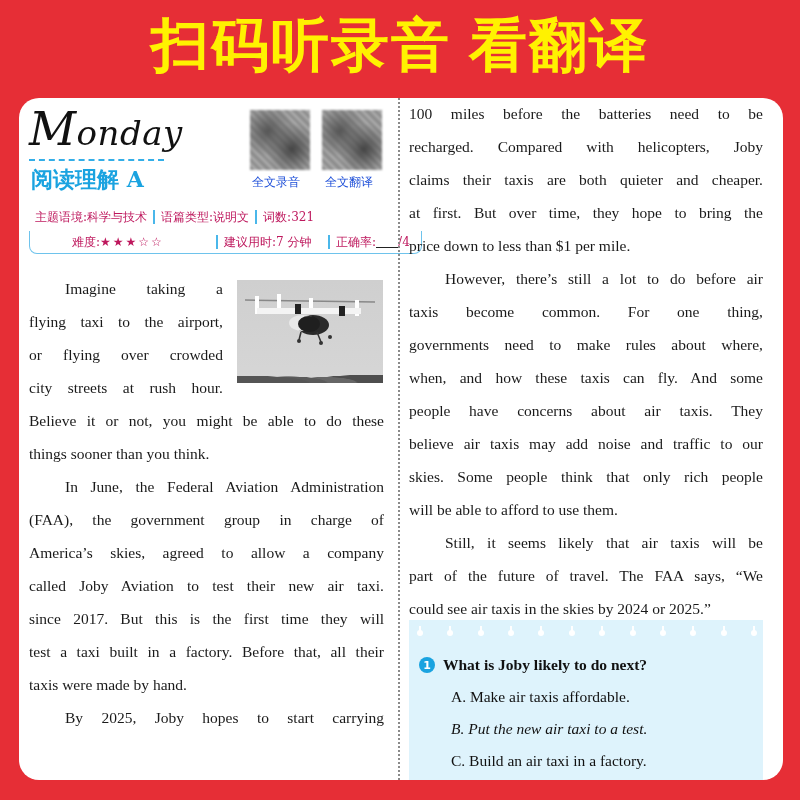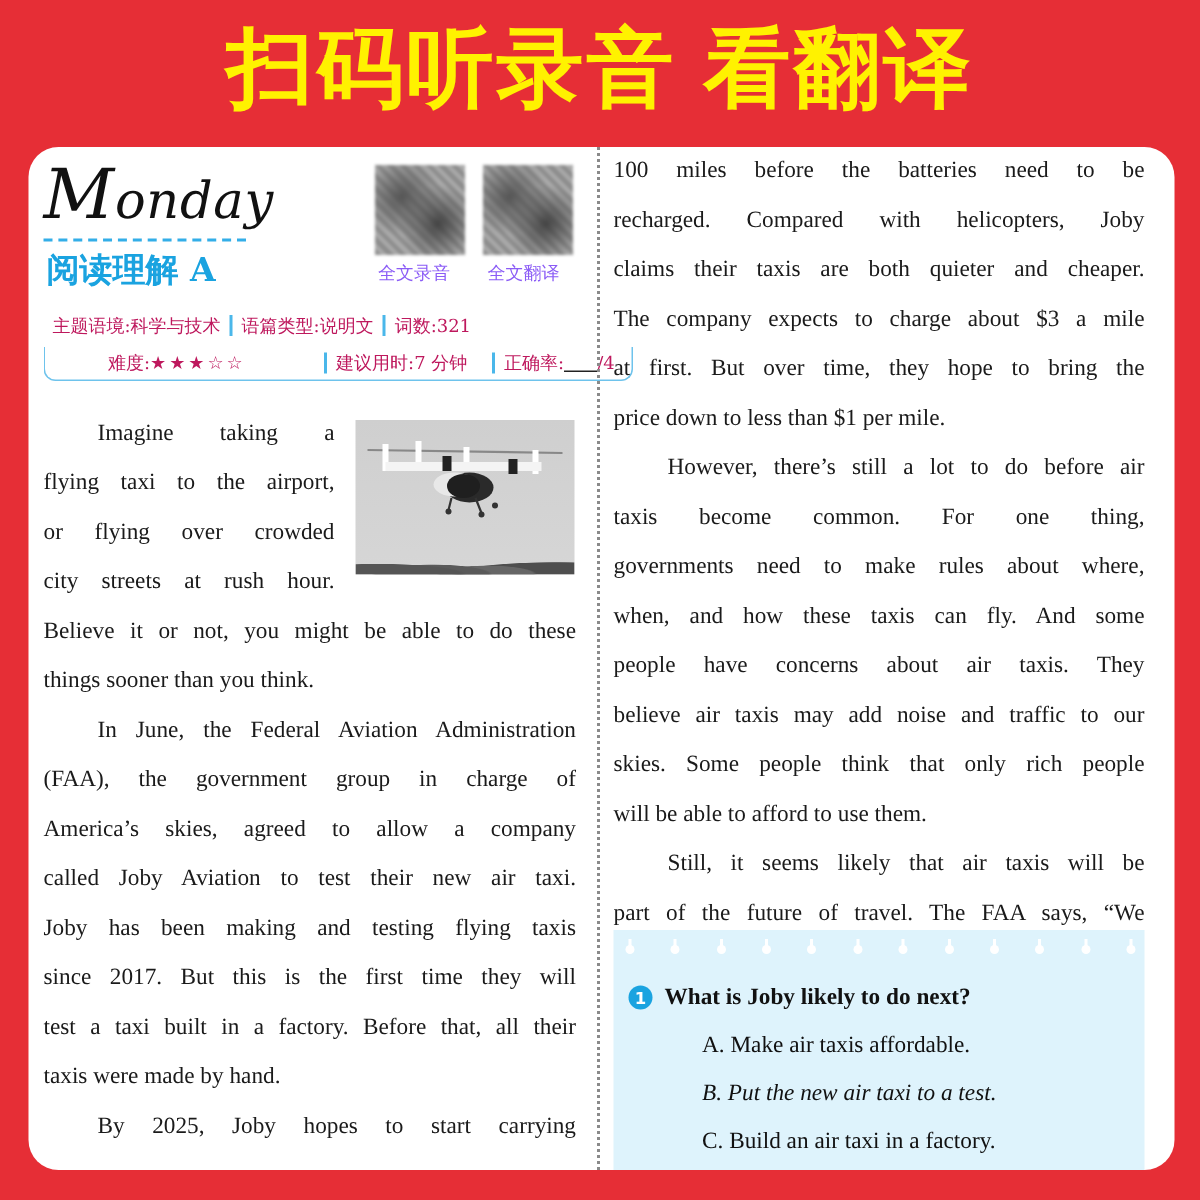--- a/index.html
+++ b/index.html
@@ -55,21 +55,21 @@
     position: absolute; top: 12px; width: 60px; height: 60px;
     background:
       radial-gradient(circle at 30% 35%, #555 0, transparent 45%),
       radial-gradient(circle at 70% 65%, #444 0, transparent 45%),
       repeating-linear-gradient(45deg, #8d8d8d 0 3px, #a9a9a9 3px 6px);
     filter: blur(1.2px);
   }
   .qr-a { left: 231px; }
   .qr-b { left: 303px; }
   .qr-label {
-    position: absolute; top: 76px; font-size: 12px; color: #8b5cf6;
+    position: absolute; top: 76px; font-size: 12px; color: #1d4ed8;
     font-family: "DejaVu Sans", "Liberation Sans", sans-serif;
   }
   .qr-label-a { left: 233px; }
   .qr-label-b { left: 306px; }
   .meta-row {
     position: absolute; left: 10px; width: 355px; height: 20px;
     font-size: 12px; color: #be185d;
     font-family: "DejaVu Serif", "Liberation Serif", serif;
     display: flex; align-items: center;
   }
@@ -116,21 +116,21 @@
   .q-head {
     position: absolute; left: 10px; top: 36px;
     display: flex; align-items: center; font-size: 15.5px; color: #111; font-weight: bold;
   }
   .q-num {
     width: 16px; height: 16px; border-radius: 50%; background: #1aa3e0; color: #fff;
     font-family: "DejaVu Sans", sans-serif; font-size: 11px; font-weight: bold;
     display: flex; align-items: center; justify-content: center; margin-right: 8px;
   }
   .q-opt {
-    position: absolute; left: 42px; font-size: 15.5px; color: #111; margin-left: 17px;
+    position: absolute; left: 42px; font-size: 15.5px; color: #111;
   }
 </style>
 </head>
 <body>
 
 <div class="banner">
   <span class="banner-text">扫码听录音 看翻译</span>
 </div>
 
 <div class="card">
@@ -190,36 +190,34 @@
       <span class="line indent" style="width:158px;">Imagine taking a</span>
       <span class="line" style="width:194px;">flying taxi to the airport,</span>
       <span class="line" style="width:194px;">or flying over crowded</span>
       <span class="line" style="width:194px;">city streets at rush hour.</span>
       <span class="line">Believe it or not, you might be able to do these</span>
       <span class="line last">things sooner than you think.</span>
       <span class="line indent">In June, the Federal Aviation Administration</span>
       <span class="line">(FAA), the government group in charge of</span>
       <span class="line">America’s skies, agreed to allow a company</span>
       <span class="line">called Joby Aviation to test their new air taxi.</span>
-      <span class="line">Joby has been making and testing flying taxis</span>
       <span class="line">since 2017. But this is the first time they will</span>
       <span class="line">test a taxi built in a factory. Before that, all their</span>
       <span class="line last">taxis were made by hand.</span>
       <span class="line indent">By 2025, Joby hopes to start carrying</span>
     </div>
   </div>
 
   <div class="divider"></div>
 
   <div class="right-col">
     <div class="para" style="left:0; top:-1px; width:354px;">
       <span class="line">100 miles before the batteries need to be</span>
       <span class="line">recharged. Compared with helicopters, Joby</span>
       <span class="line">claims their taxis are both quieter and cheaper.</span>
-      <span class="line">The company expects to charge about $3 a mile</span>
       <span class="line">at first. But over time, they hope to bring the</span>
       <span class="line last">price down to less than $1 per mile.</span>
       <span class="line indent">However, there’s still a lot to do before air</span>
       <span class="line">taxis become common. For one thing,</span>
       <span class="line">governments need to make rules about where,</span>
       <span class="line">when, and how these taxis can fly. And some</span>
       <span class="line">people have concerns about air taxis. They</span>
       <span class="line">believe air taxis may add noise and traffic to our</span>
       <span class="line">skies. Some people think that only rich people</span>
       <span class="line last">will be able to afford to use them.</span>

